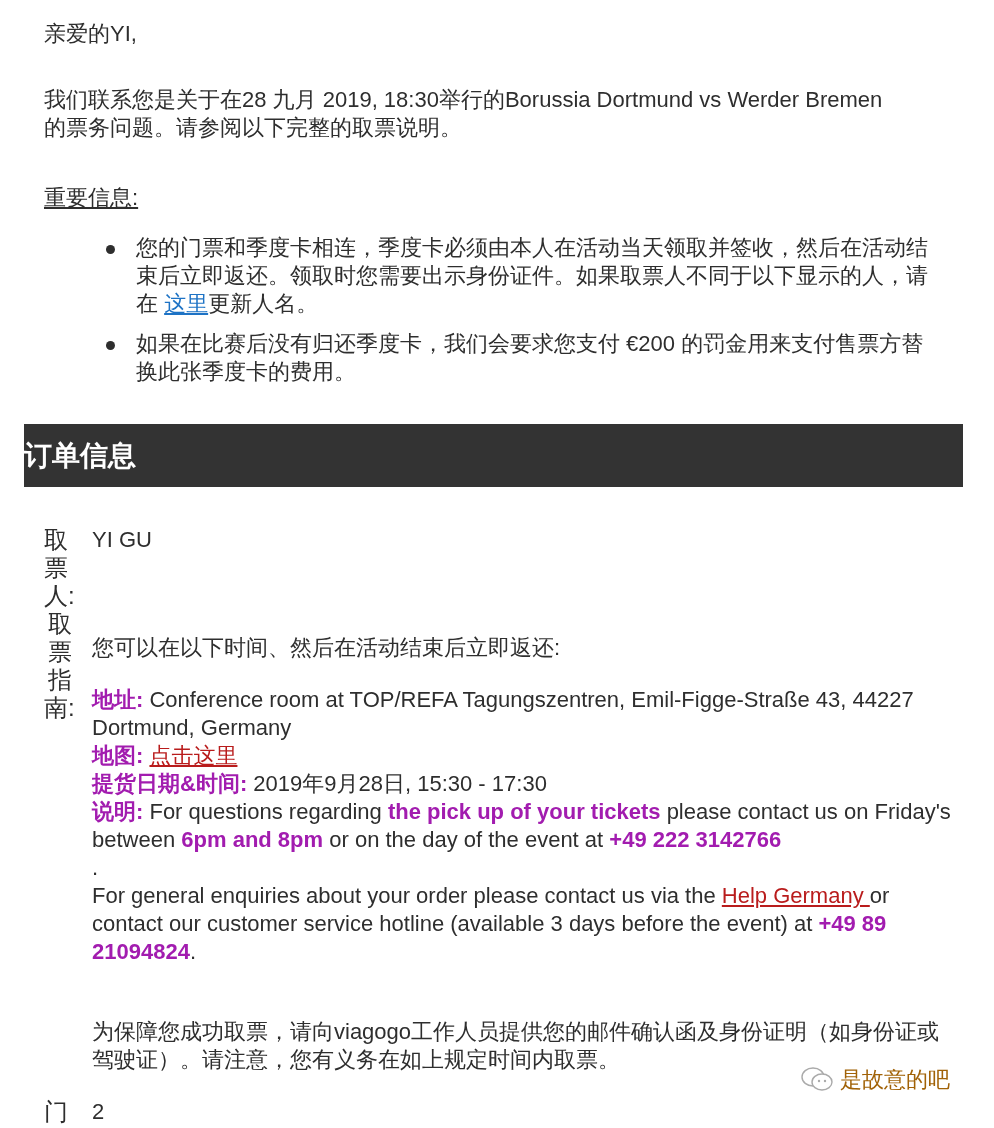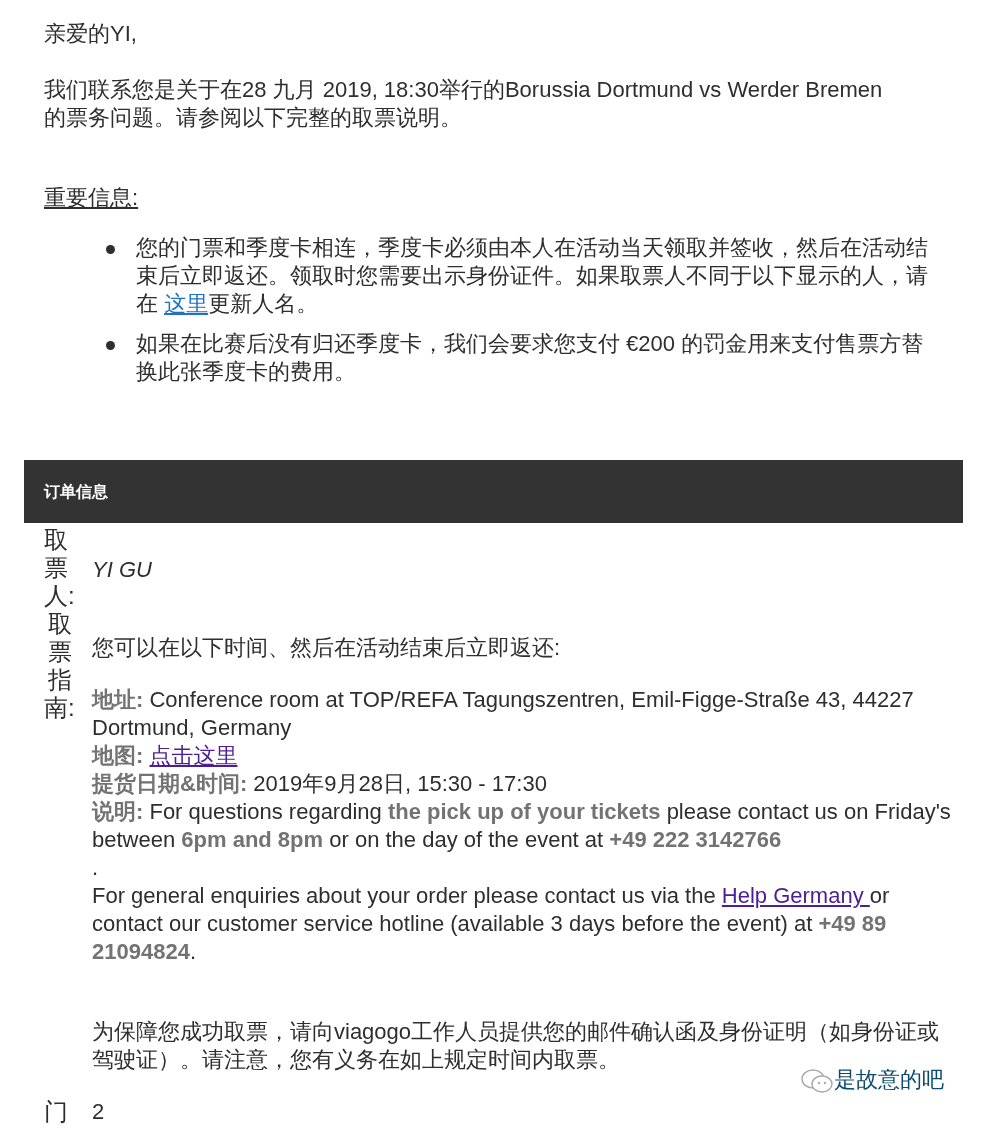--- a/index.html
+++ b/index.html
@@ -3,47 +3,47 @@
 <meta charset="utf-8">
 <style>
   html, body { margin: 0; padding: 0; background: #ffffff; }
   body {
     width: 994px; height: 1128px; overflow: hidden; position: relative;
     font-family: "Liberation Sans", "DejaVu Sans", sans-serif;
     color: #2e2e2e; font-size: 22px; line-height: 28px;
   }
   .p { position: absolute; left: 44px; margin: 0; }
   .greeting { top: 20px; }
-  .intro { top: 76px; width: 860px; }
+  .intro { top: 86px; width: 860px; }
   .important { top: 184px; text-decoration: underline; }
   ul.bullets {
     position: absolute; left: 124px; top: 222px; width: 830px;
     margin: 0; padding: 0; list-style: none;
   }
   ul.bullets li { position: relative; margin: 12px; }
   ul.bullets li .dot {
     position: absolute; left: -30px; top: 11px; width: 9px; height: 9px;
     border-radius: 50%; background: #2e2e2e;
   }
   a.link-light { color: #1e73c5; text-decoration: underline; }
-  a.link-blue { color: #4c1d95; text-decoration: underline; }
+  a.link-blue { color: #b91c1c; text-decoration: underline; }
   .bar {
     position: absolute; left: 24px; top: 424px; width: 939px; height: 63px;
-    background: #333333; color: #ffffff; font-weight: bold; font-size: 16px;
-    box-sizing: border-box; padding-left: 20px; line-height: 63px; margin-top: 36px;
+    background: #333333; color: #ffffff; font-weight: bold; font-size: 28px;
+    box-sizing: border-box; line-height: 63px;
   }
   .label-col {
     position: absolute; left: 44px; width: 28px; font-size: 24px; line-height: 28px;
     word-break: break-all;
   }
   .val { position: absolute; left: 92px; width: 860px; }
-  b { font-weight: bold; color: #737373; }
+  b { font-weight: bold; color: #a21caf; }
   .watermark {
-    position: absolute; left: 800px; top: 1066px; color: #0c4a6e; font-size: 22px;
-    display: flex; align-items: flex-end; 
+    position: absolute; left: 800px; top: 1066px; color: #a16207; font-size: 22px;
+    display: flex; align-items: flex-start; gap: 6px;
   }
 </style>
 </head>
 <body>
 
 <p class="p greeting">亲爱的YI,</p>
 
 <p class="p intro">我们联系您是关于在28 九月 2019, 18:30举行的Borussia Dortmund vs Werder Bremen的票务问题。请参阅以下完整的取票说明。</p>
 
 <p class="p important">重要信息:</p>
@@ -55,21 +55,21 @@
   </li>
   <li>
     <span class="dot"></span>
     <span>如果在比赛后没有归还季度卡，我们会要求您支付 €200 的罚金用来支付售票方替换此张季度卡的费用。</span>
   </li>
 </ul>
 
 <div class="bar">订单信息</div>
 
 <div class="label-col" style="top:526px;">取票人:</div>
-<div class="val" style="top:556px;font-style:italic;">YI GU</div>
+<div class="val" style="top:526px;">YI GU</div>
 
 <div class="label-col" style="top:610px;text-align:right;">取票指南:</div>
 
 <div class="val" style="top:634px;">您可以在以下时间、然后在活动结束后立即返还:</div>
 
 <div class="val" style="top:686px;">
   <div>
     <b>地址:</b><span> Conference room at TOP/REFA Tagungszentren, Emil-Figge-Straße 43, 44227 Dortmund, Germany</span>
   </div>
   <div>

